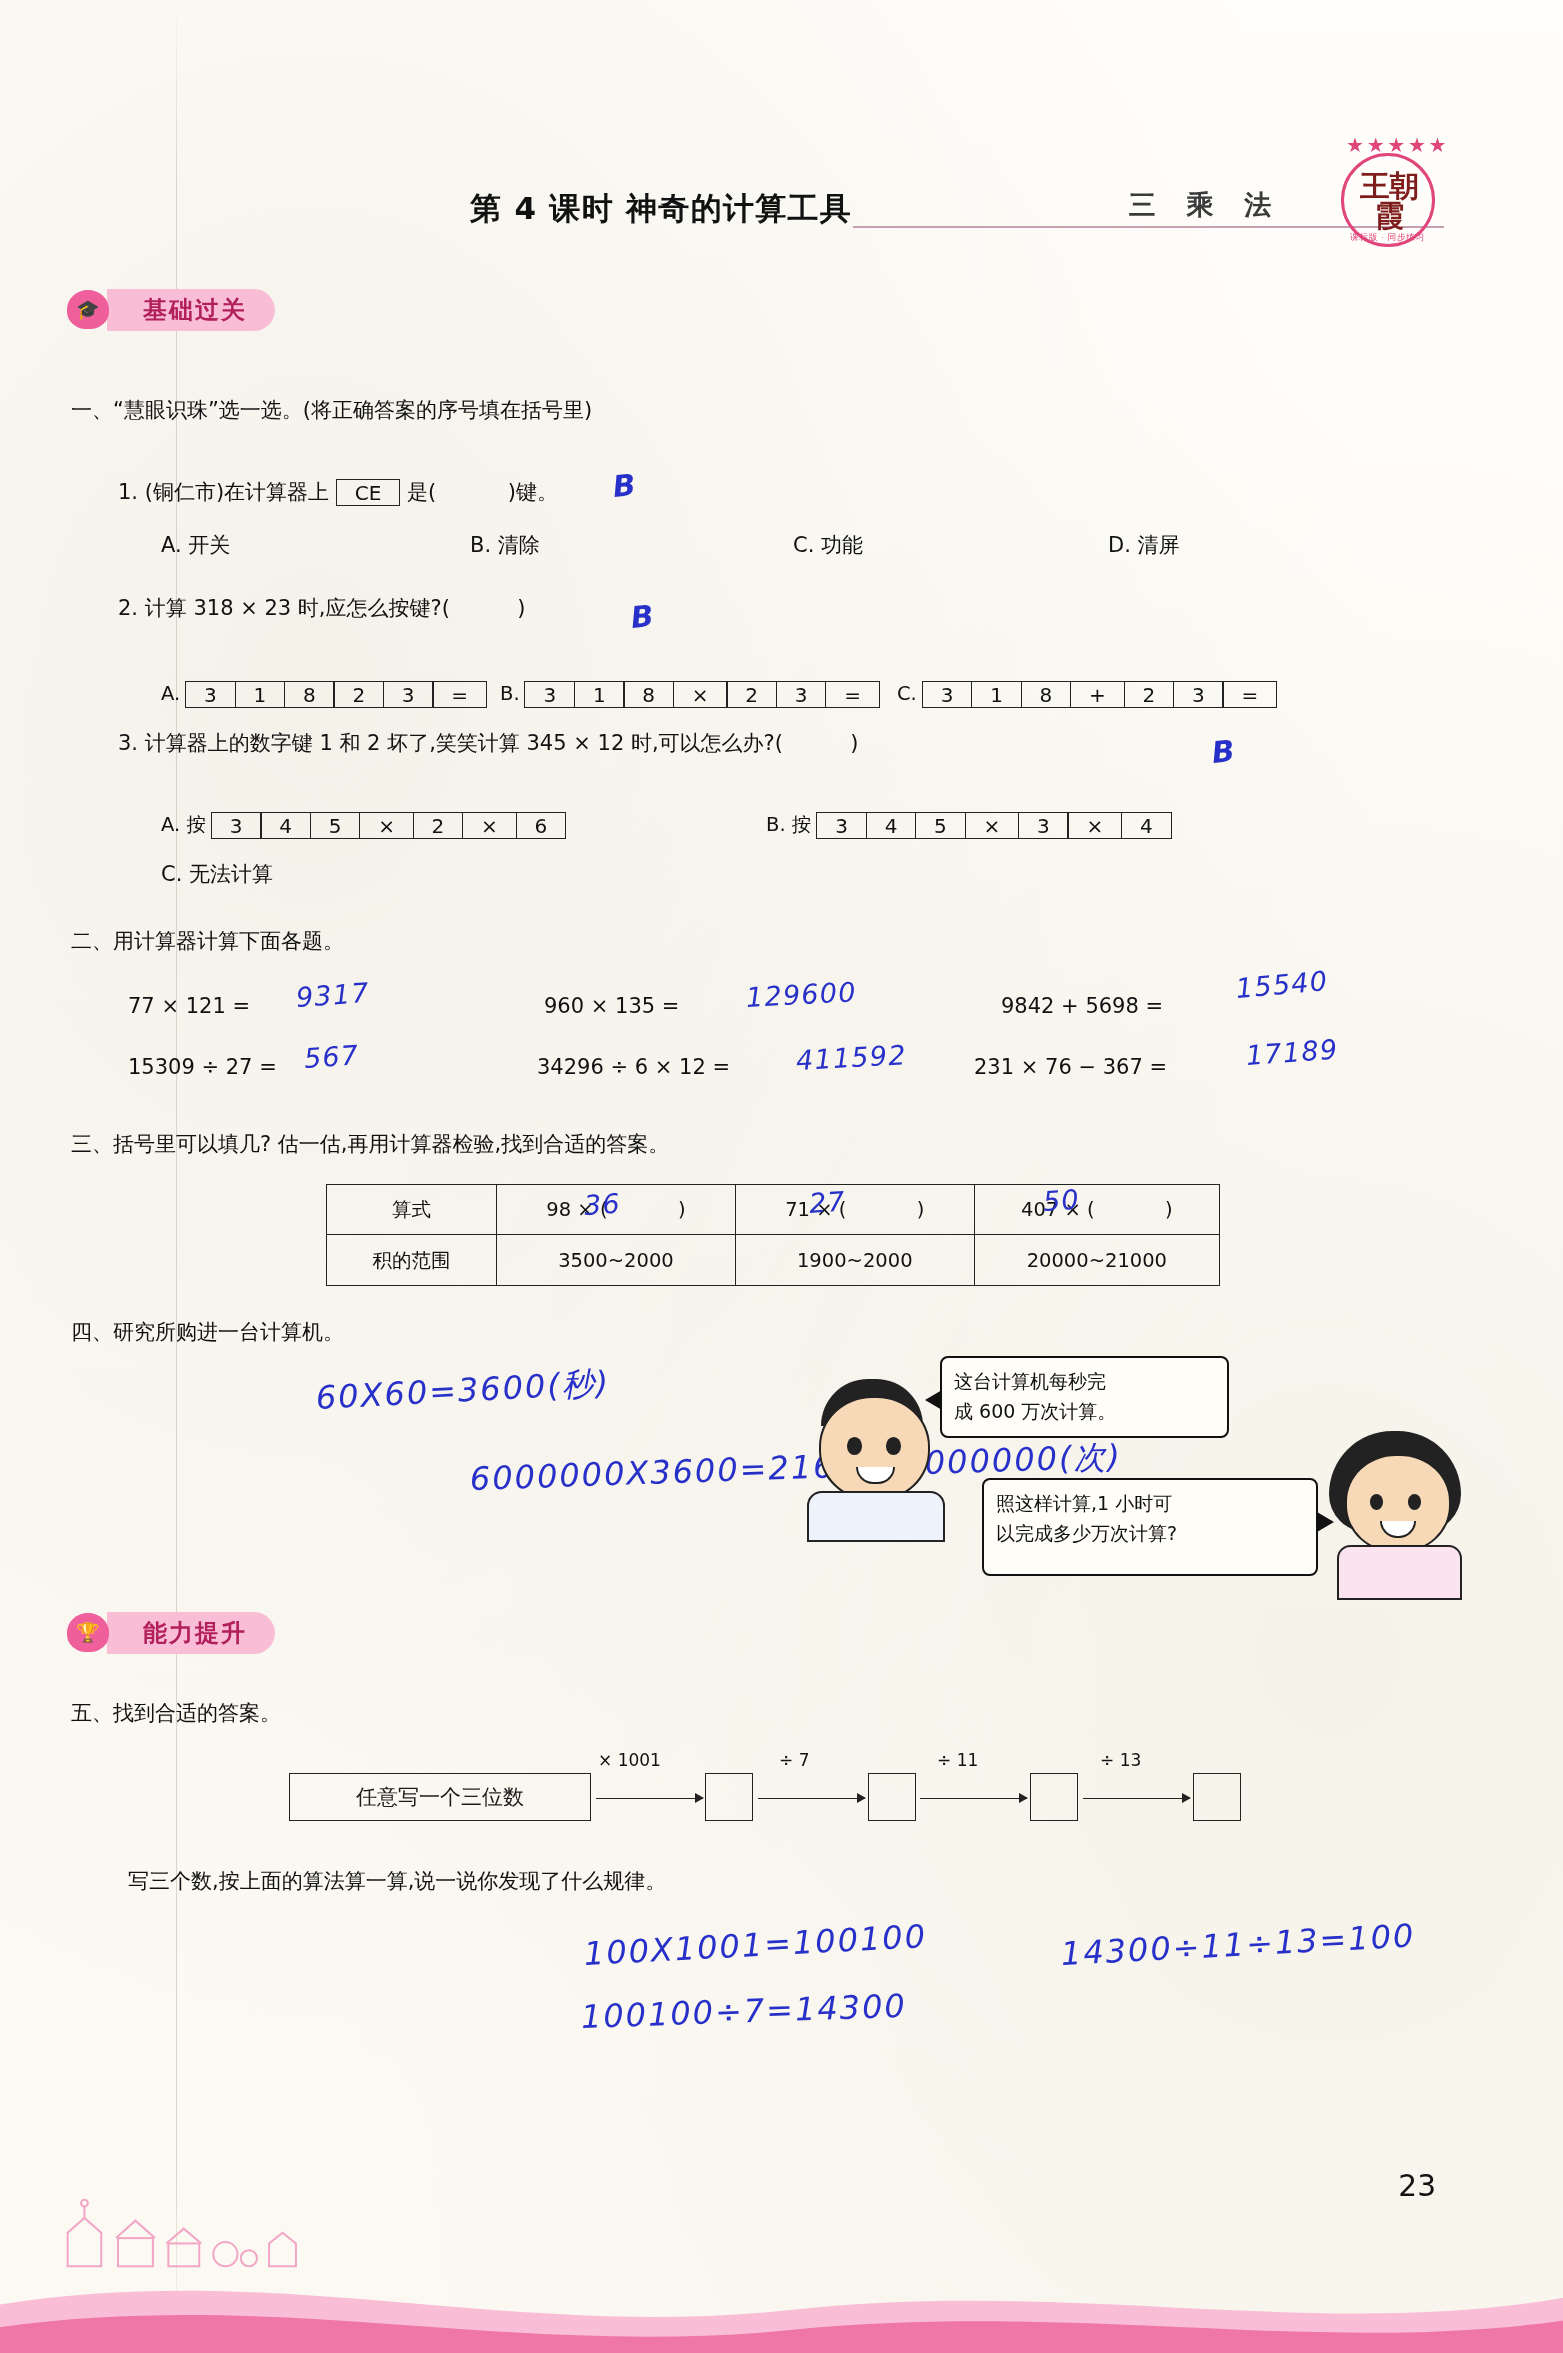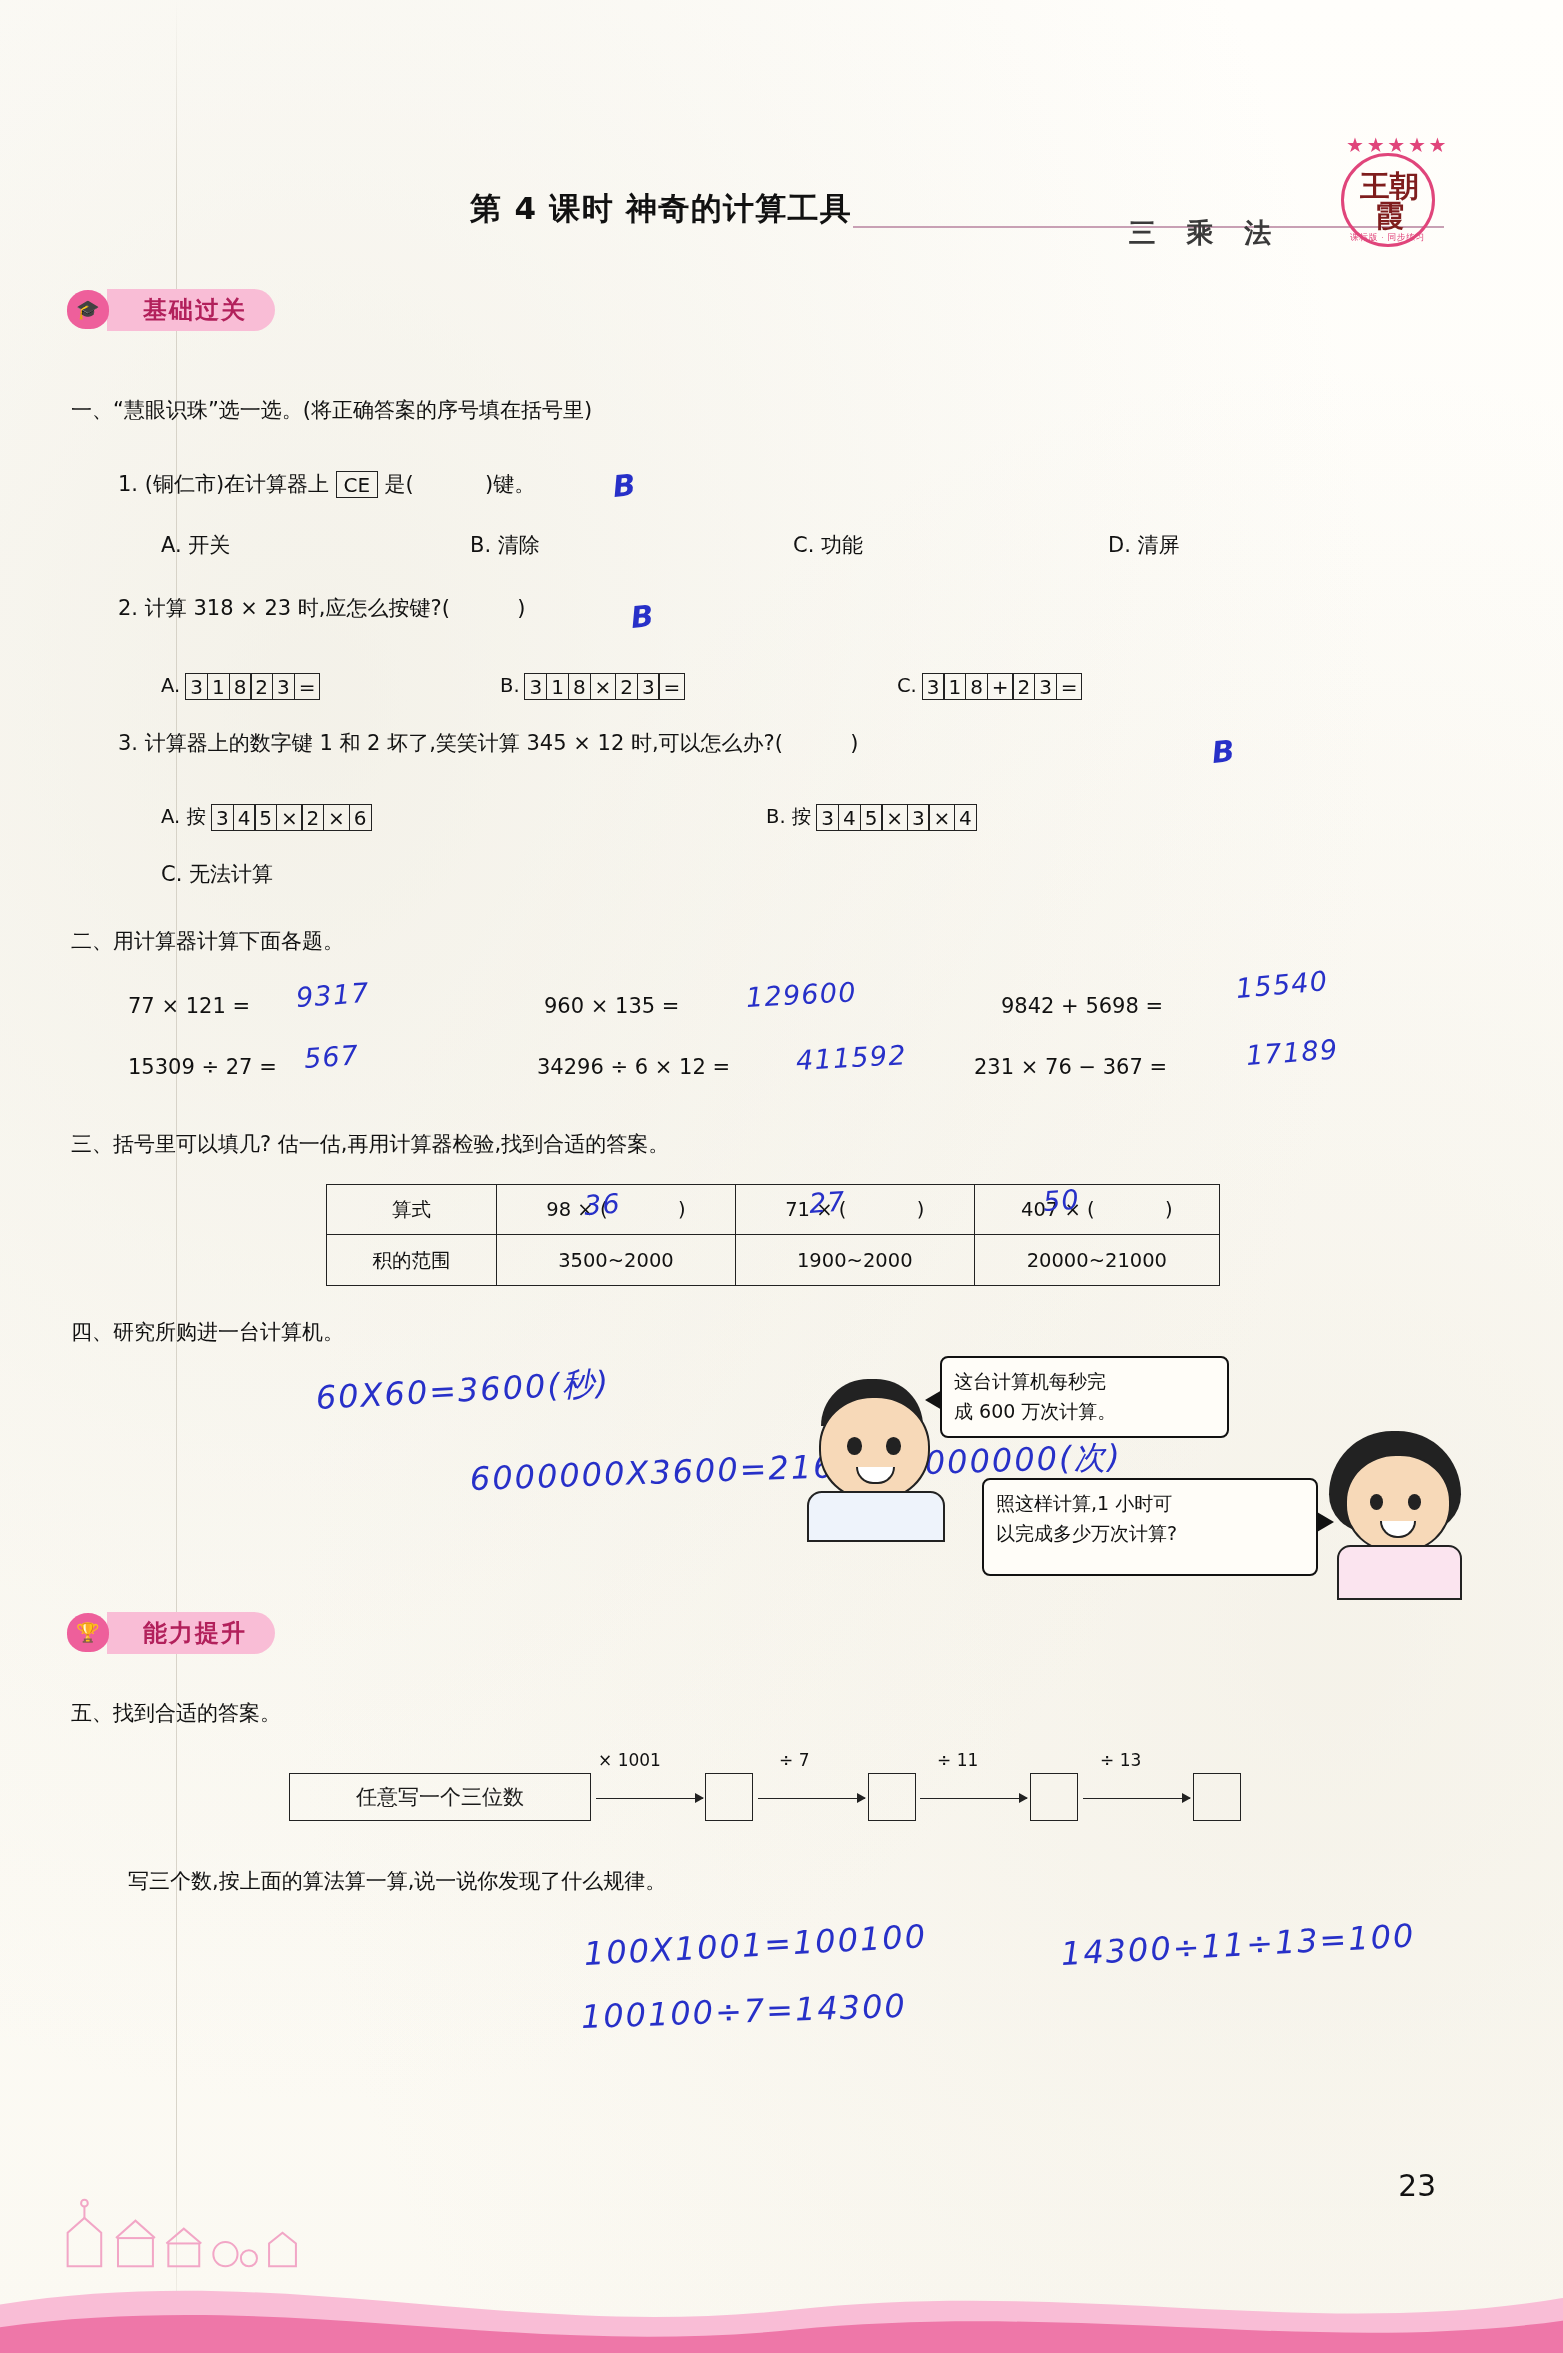--- a/index.html
+++ b/index.html
@@ -57,21 +57,20 @@
   }
   .header-title {
     position: absolute;
     right: 282px;
     top: 101px;
     font-size: 27px;
     letter-spacing: 10.7px;
     color: #3a3a3a;
     font-family: "DejaVu Sans", sans-serif;
     font-weight: bold;
-    margin-top: 28px;
   }
   .seal {
     position: absolute;
     right: 101px;
     top: 47px;
     width: 141px;
     height: 121px;
   }
   .seal .stars {
     position: absolute;
@@ -174,22 +173,22 @@
   .q { font-size: 21px; }
   .q-sm { font-size: 19.5px; }
 
   .boxchar {
     display: inline-block;
     border: 1.3px solid #222;
     min-width: 23px;
     height: 27px;
     line-height: 27px;
     text-align: center;
-    padding: 0 4px;
-    margin: 8px 0px;
+    padding: 0 18px;
+    margin: 16px 0px;
     font-size: 20px;
     vertical-align: middle;
     background: transparent;
     box-sizing: border-box;
   }
   .keyrow { display: inline-block; vertical-align: middle; }
   .keyrow .boxchar { border-right-width: 1.3px; margin-left: -1.3px; }
 
   
   .tbl {

